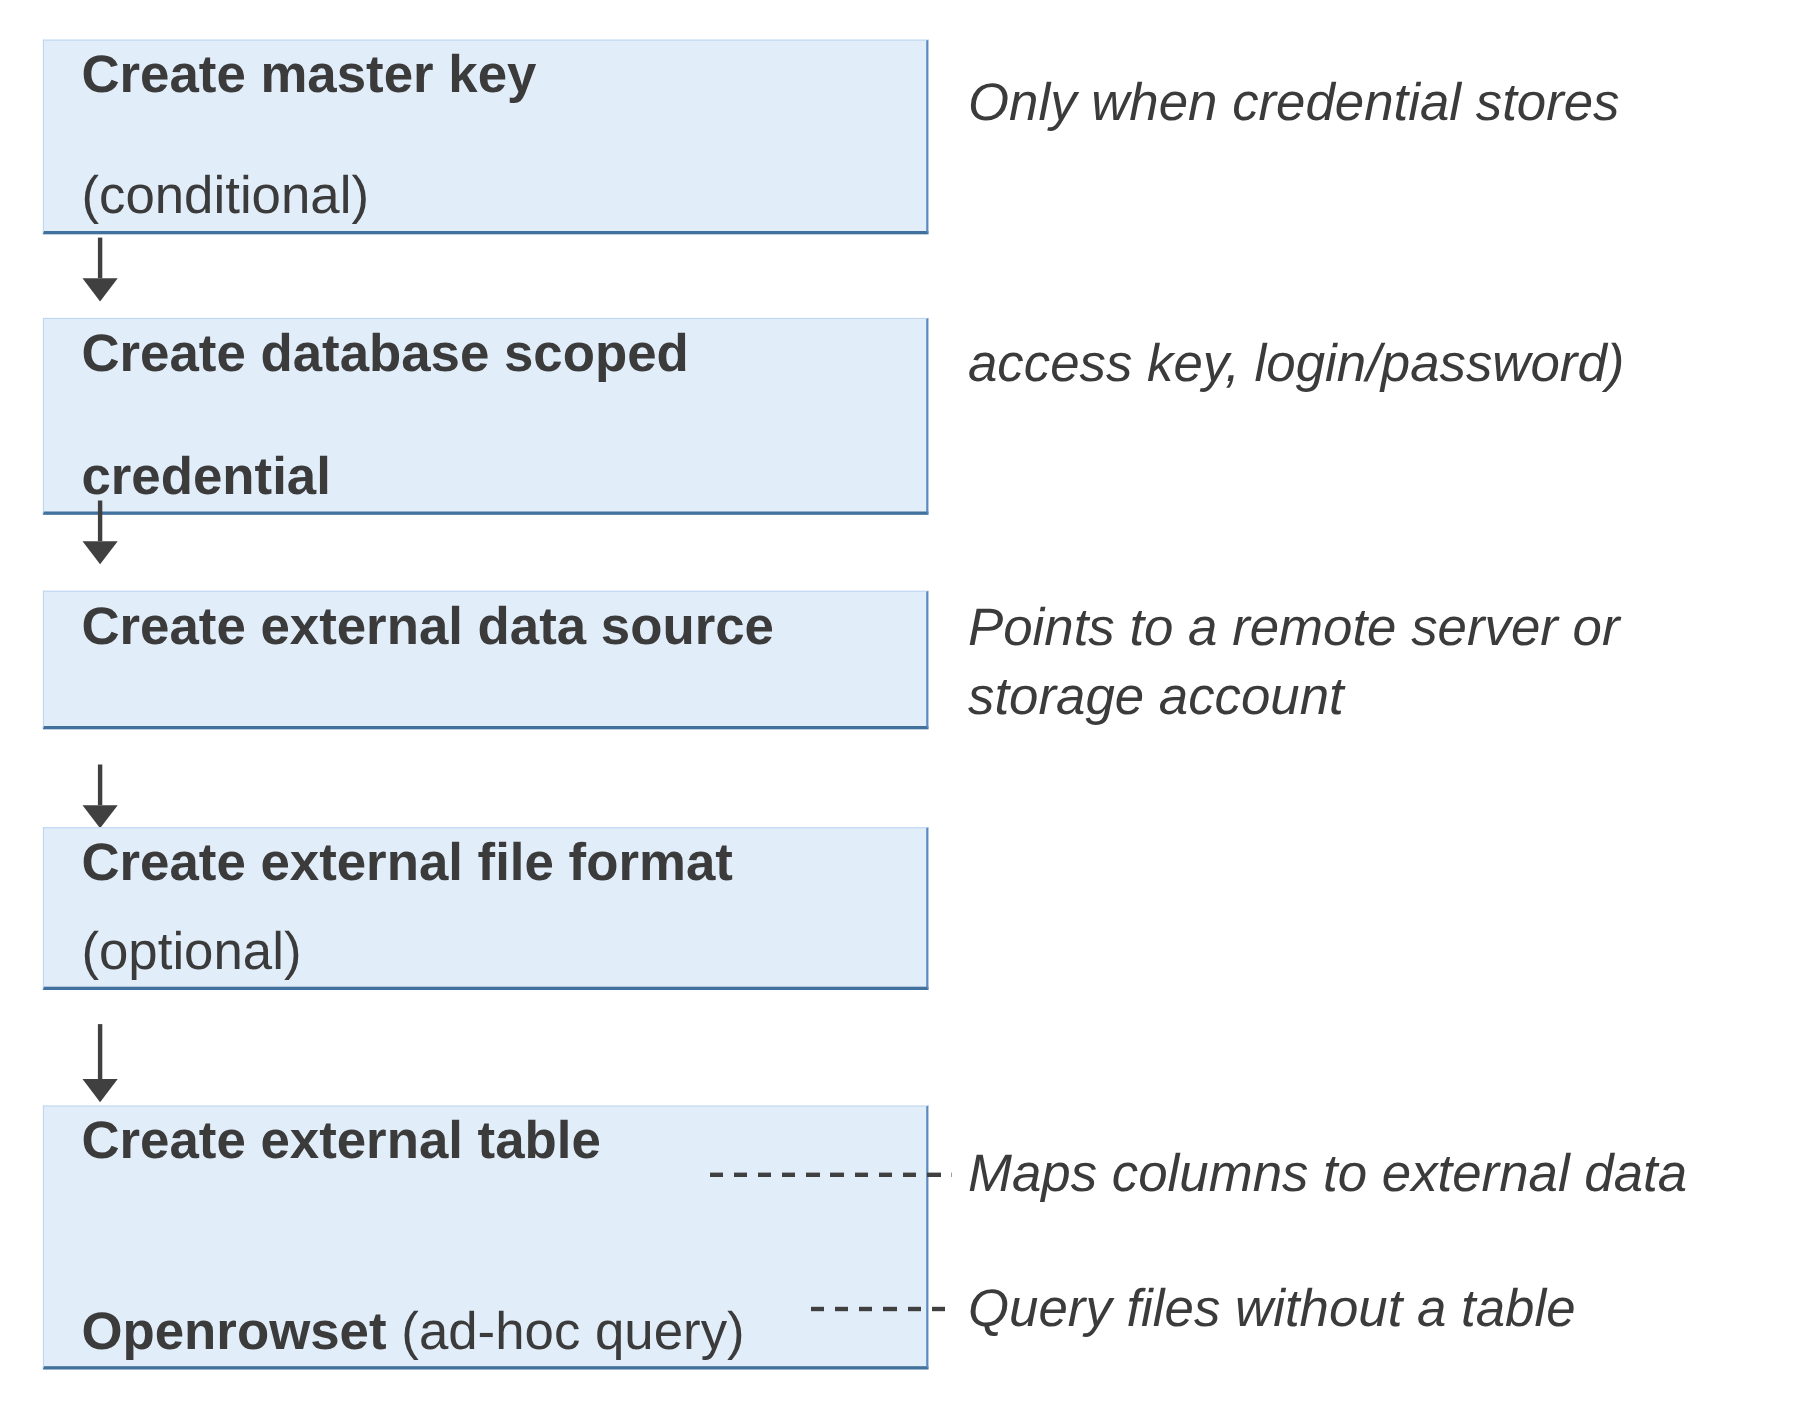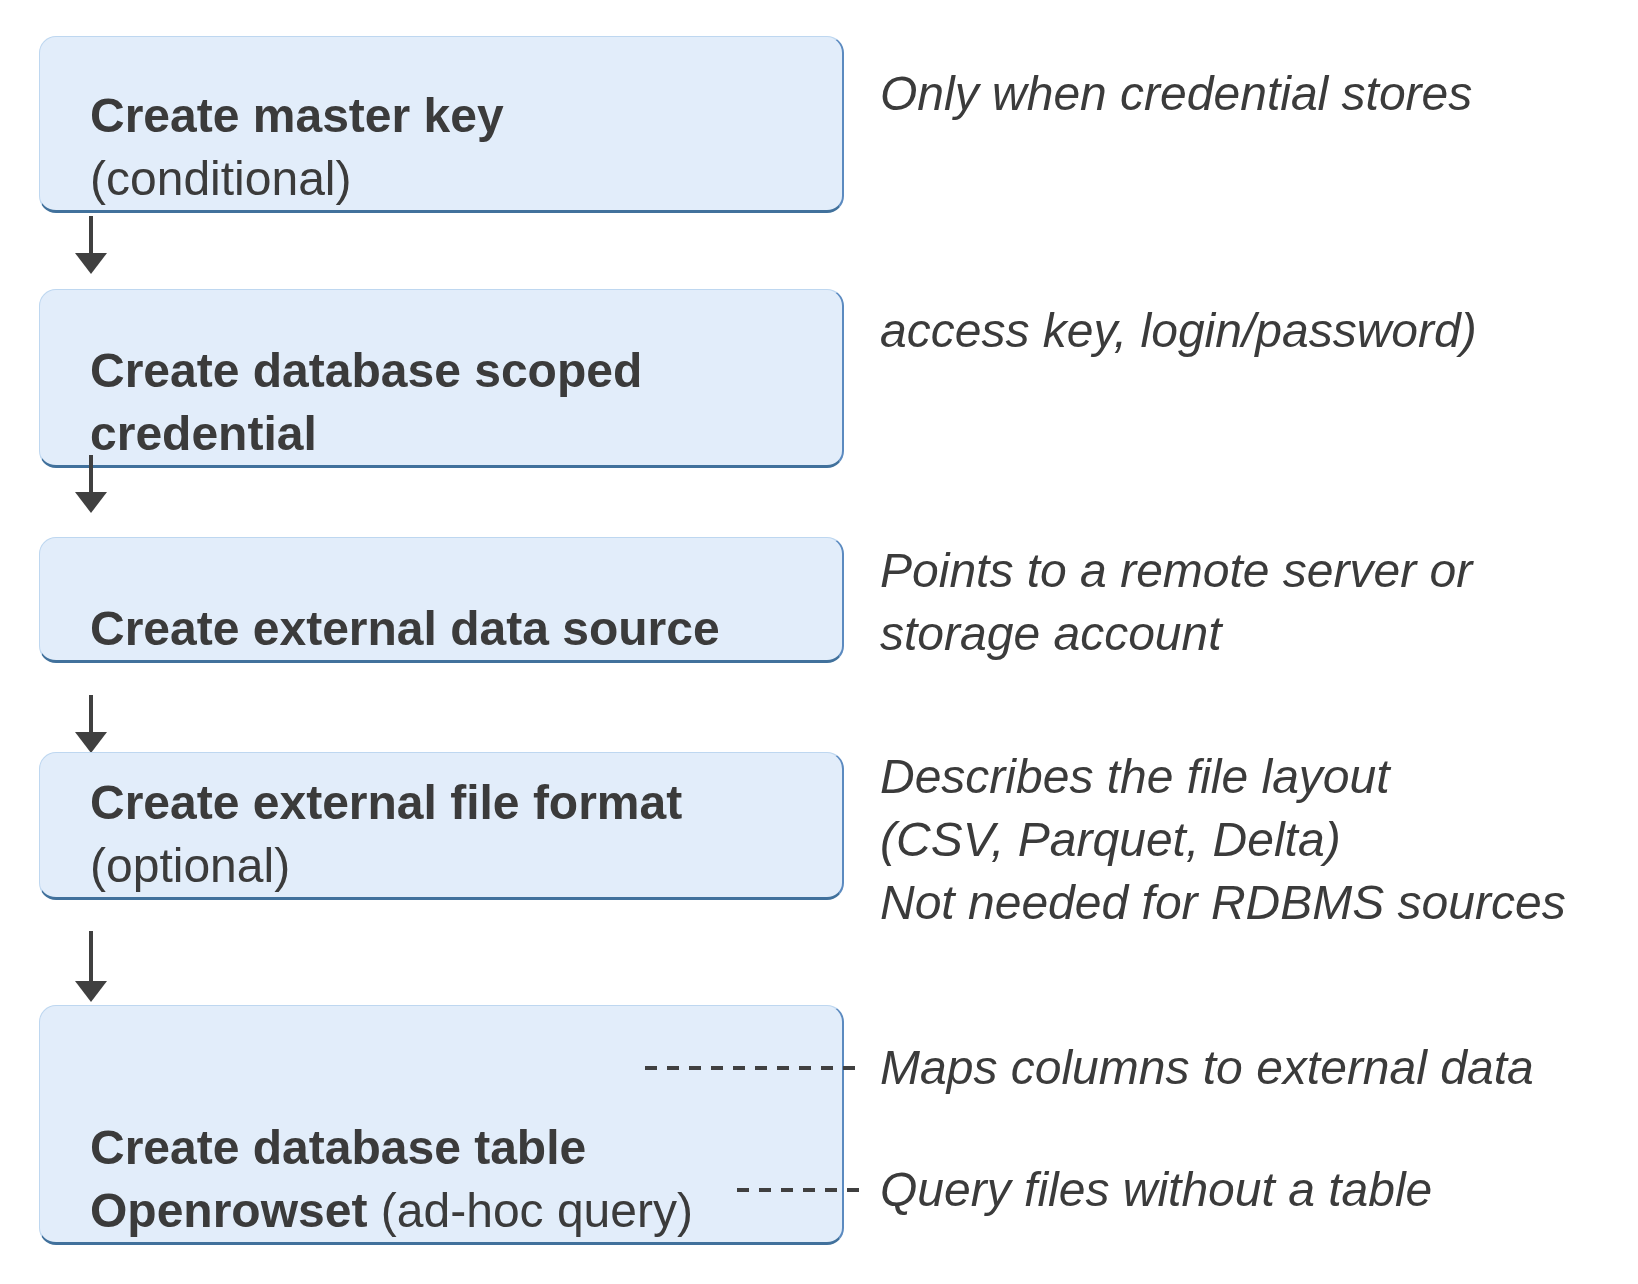--- a/index.html
+++ b/index.html
@@ -22,23 +22,22 @@
     left: 39px;
     width: 805px;
     box-sizing: border-box;
     background: #e2edfa;
     border-top: 1px solid #bed7f0;
     border-left: 1px solid #bed7f0;
     border-right: 2px solid #5b8ac0;
     border-bottom: 3px solid #41719c;
     display: flex;
     flex-direction: column;
-    justify-content: flex-end;
-    padding-left: 50px;
-    border-radius: 17px;
+    justify-content: space-between;
+    padding-left: 34px;
   }
   .box-line {
     font-size: 48px;
     line-height: 63px;
     font-weight: 400;
     white-space: nowrap;
   }
   .bold { font-weight: 700; }
   .qualifier-inline { margin-left: 0.28em; }
   
@@ -117,45 +116,40 @@
     <div class="box-line bold">Create external file format</div>
     <div class="box-line">(optional)</div>
   </div>
 
   <div class="arrow" style="top:931px;">
     <div class="arrow-shaft" style="height:50px;"></div>
     <div class="arrow-head"></div>
   </div>
 
   <div class="box" style="top:1005px; height:240px;">
-    <div class="box-line bold">Create database table</div>
+    <div class="box-line bold">Create external table</div>
     <div class="box-line"><span class="bold">Openrowset</span><span class="qualifier-inline">(ad-hoc query)</span></div>
   </div>
 
   <div class="dash-line" style="left:645px; top:1066px; width:220px;"></div>
   <div class="dash-line" style="left:737px; top:1188px; width:128px;"></div>
 
   <div class="anno" style="top:62px;">
     <div>Only when credential stores</div>
   </div>
 
   <div class="anno" style="top:299px;">
     <div>access key, login/password)</div>
   </div>
 
   <div class="anno" style="top:539px;">
     <div>Points to a remote server or</div>
     <div>storage account</div>
   </div>
 
-  <div class="anno" style="top:745px;">
-    <div>Describes the file layout</div>
-    <div>(CSV, Parquet, Delta)</div>
-    <div>Not needed for RDBMS sources</div>
-  </div>
 
   <div class="anno" style="top:1036px;">
     <div>Maps columns to external data</div>
   </div>
 
   <div class="anno" style="top:1158px;">
     <div>Query files without a table</div>
   </div>
 
 </div>

